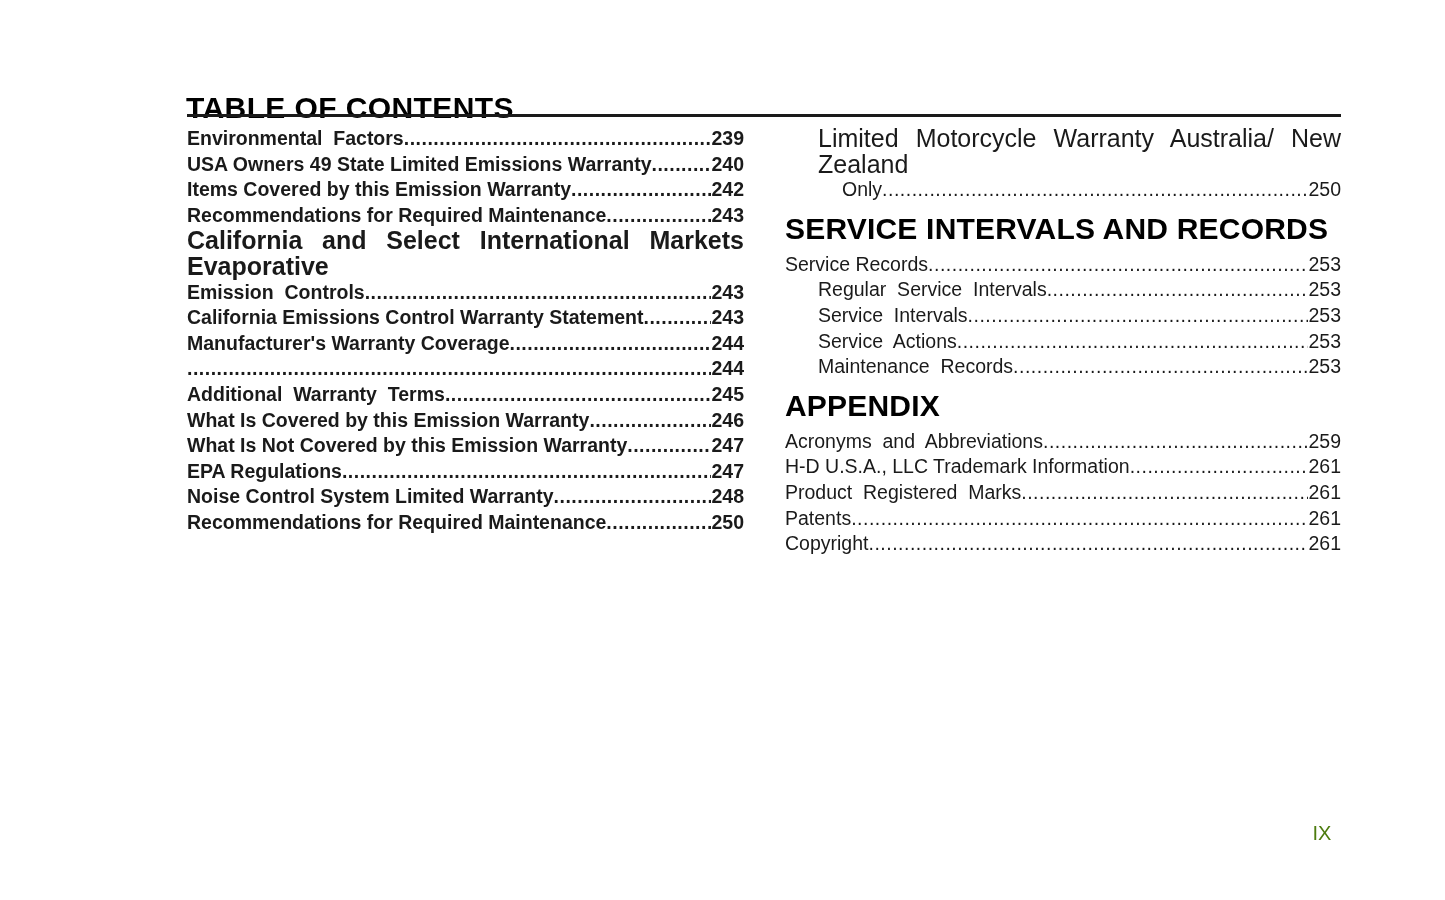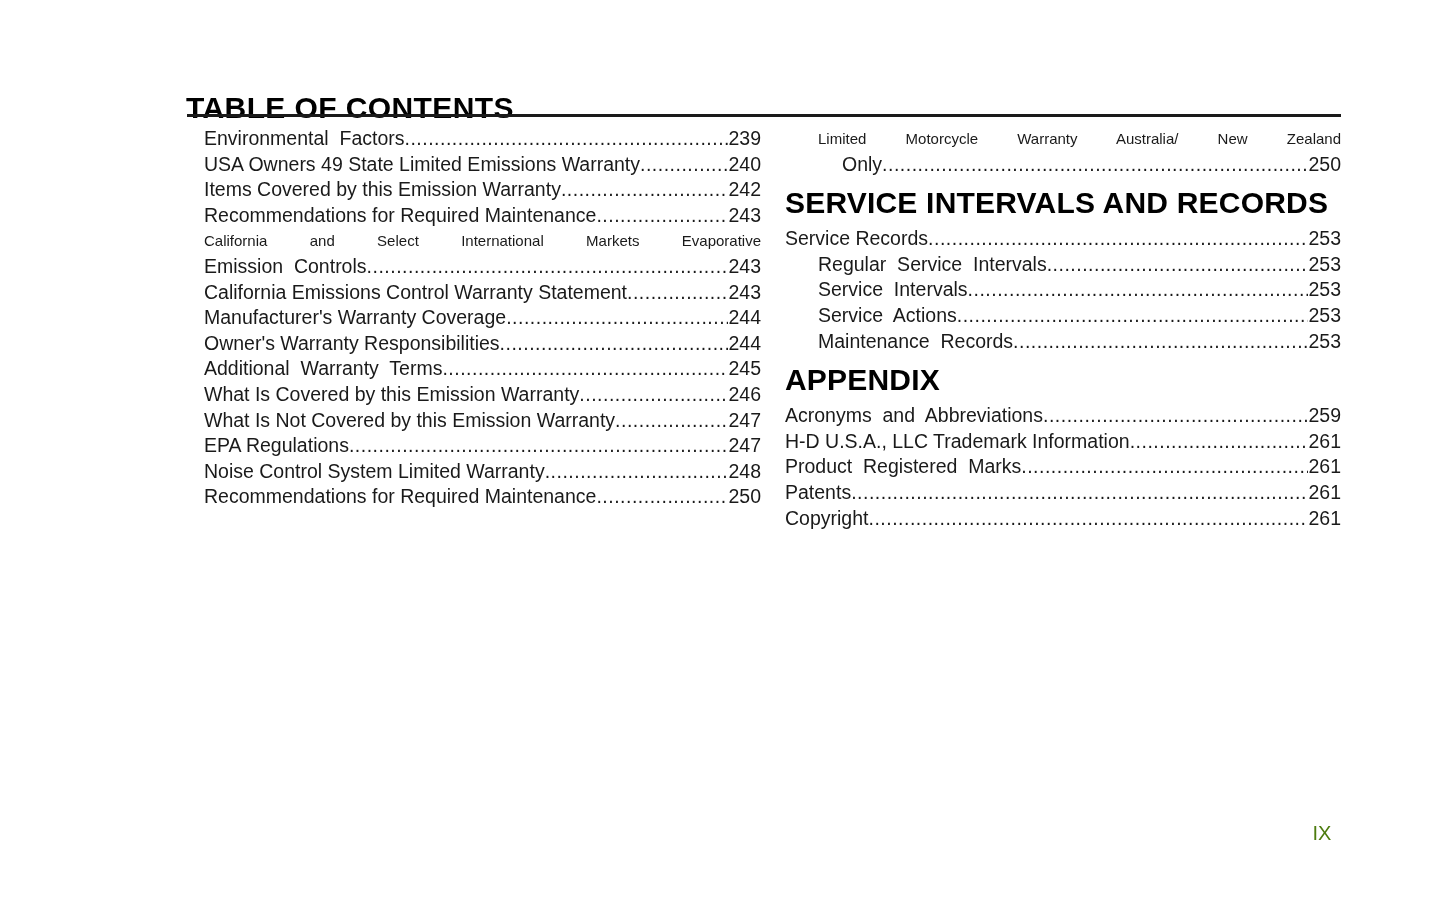--- a/index.html
+++ b/index.html
@@ -50,21 +50,21 @@
   .columns {
     position: absolute;
     left: 0;
     top: 126px;
     width: 1445px;
   }
   .col {
     position: absolute;
     top: 0;
   }
-  .col-left  { left: 204px;  width: 557px; }
+  .col-left  { left: 187px;  width: 557px; font-weight: bold; }
   .col-right { left: 785px;  width: 556px; }
 
   
   .toc-entry {
     display: block;
     position: relative;
     font-size: 19.5px;
     line-height: 25.6px;
     color: #1a1a1a;
     margin: 0;
@@ -95,21 +95,21 @@
   
   .lvl-0 { padding-left: 0px; }
   .lvl-1 { padding-left: 33px; }
 
   
   .wrap-line {
     display: block;
     text-align: justify;
     text-align-last: justify;
     white-space: normal;
-    font-size: 15px;
+    font-size: 25px;
     line-height: 25.6px;
   }
 
   
   .leader-gap .leader::before { content: " "; }
 
   
   .section-head {
     font-size: 30px;
     font-weight: bold;
@@ -190,21 +190,20 @@
         </div>
         <div class="toc-entry lvl-0">
           <div class="row">
             <span class="label">Manufacturer's Warranty Coverage</span>
             <span class="leader">................................................................................................................................................................</span>
             <span class="page-no">244</span>
           </div>
         </div>
         <div class="toc-entry lvl-0">
           <div class="row">
-            <span class="label">Owner's Warranty Responsibilities</span>
             <span class="leader">................................................................................................................................................................</span>
             <span class="page-no">244</span>
           </div>
         </div>
         <div class="toc-entry lvl-0">
           <div class="row">
             <span class="label">Additional  Warranty  Terms</span>
             <span class="leader">................................................................................................................................................................</span>
             <span class="page-no">245</span>
           </div>

